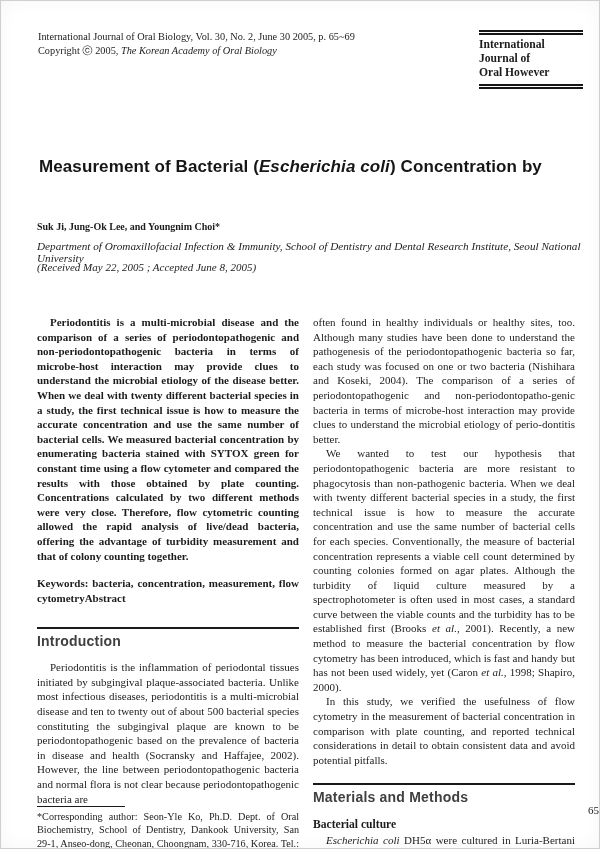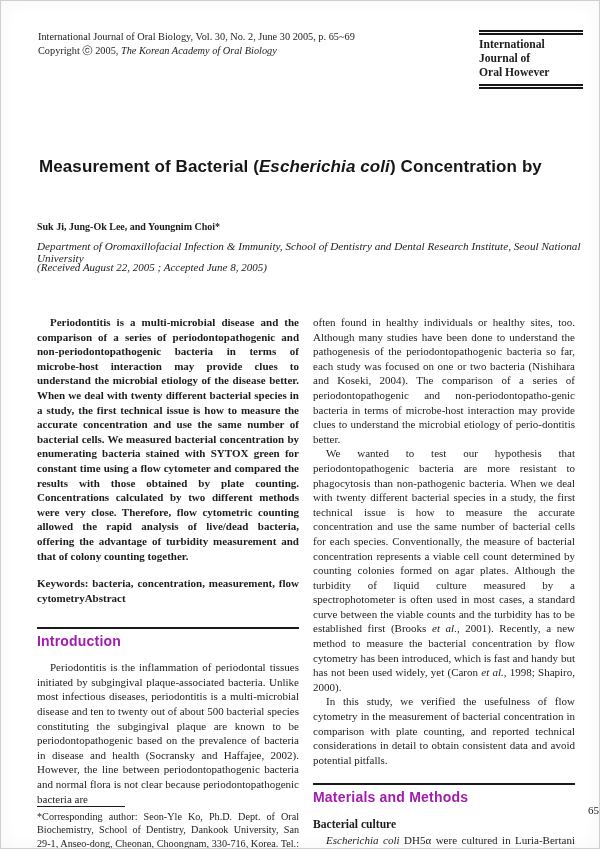--- a/index.html
+++ b/index.html
@@ -66,21 +66,21 @@
   p.bold { font-weight: bold; }
 
   .keywords { margin-top: 13px; }
 
   .sect-rule { border-top: 2px solid #1a1a1a; }
   .rule-intro { margin-top: 22px; }
   .rule-mm { margin-top: 16px; }
 
   h2.sect-head {
     font-family: "Liberation Sans", sans-serif;
-    font-weight: bold; font-size: 14px; color: #a21caf;
+    font-weight: bold; font-size: 14px; color: #404040;
     margin: 4px 0 11px 0; letter-spacing: 0.2px;
   }
   h3.sub-head {
     font-weight: bold; font-size: 11.6px;
     margin: 13px 0 2px 0;
   }
   .col-right h2.sect-head { margin-bottom: 0; }
 
   
   .footnote { margin-top: auto; }
@@ -109,21 +109,21 @@
     <div>Journal of</div>
     <div>Oral However</div>
   </div>
 
   <h1 class="title">
     <span><span>Measurement of Bacterial (</span><span class="i">Escherichia coli</span><span>) Concentration by</span></span><br>
   </h1>
 
   <div class="authors">Suk Ji, Jung-Ok Lee, and Youngnim Choi*</div>
   <div class="affiliation">Department of Oromaxillofacial Infection &amp; Immunity, School of Dentistry and Dental Research Institute, Seoul National University</div>
-  <div class="received">(Received  August 22, 2005 ; Accepted  June 8, 2005)</div>
+  <div class="received">(Received  May 22, 2005 ; Accepted  June 8, 2005)</div>
 
   <div class="columns">
 
     <div class="col col-left">
       <p class="body bold ind">Periodontitis is a multi-microbial disease and the comparison of a series of periodontopathogenic and non-periodontopathogenic bacteria in terms of microbe-host interaction may provide clues to understand the microbial etiology of the disease better. When we deal with twenty different bacterial species in a study, the first technical issue is how to measure the accurate concentration and use the same number of bacterial cells. We measured bacterial concentration by enumerating bacteria stained with SYTOX green for constant time using a flow cytometer and compared the results with those obtained by plate counting. Concentrations calculated by two different methods were very close. Therefore, flow cytometric counting allowed the rapid analysis of live/dead bacteria, offering the advantage of turbidity measurement and that of colony counting together.</p>
       <p class="body bold keywords">Keywords: bacteria, concentration, measurement, flow cytometryAbstract</p>
 
       <div class="sect-rule rule-intro"></div>
       <h2 class="sect-head">Introduction</h2>
       <p class="body ind">Periodontitis is the inflammation of periodontal tissues initiated by subgingival plaque-associated bacteria. Unlike most infectious diseases, periodontitis is a multi-microbial disease and ten to twenty out of about 500 bacterial species constituting the subgingival plaque are known to be periodontopathogenic based on the prevalence of bacteria in disease and health (Socransky and Haffajee, 2002). However, the line between periodontopathogenic bacteria and normal flora is not clear because periodontopathogenic bacteria are</p>

